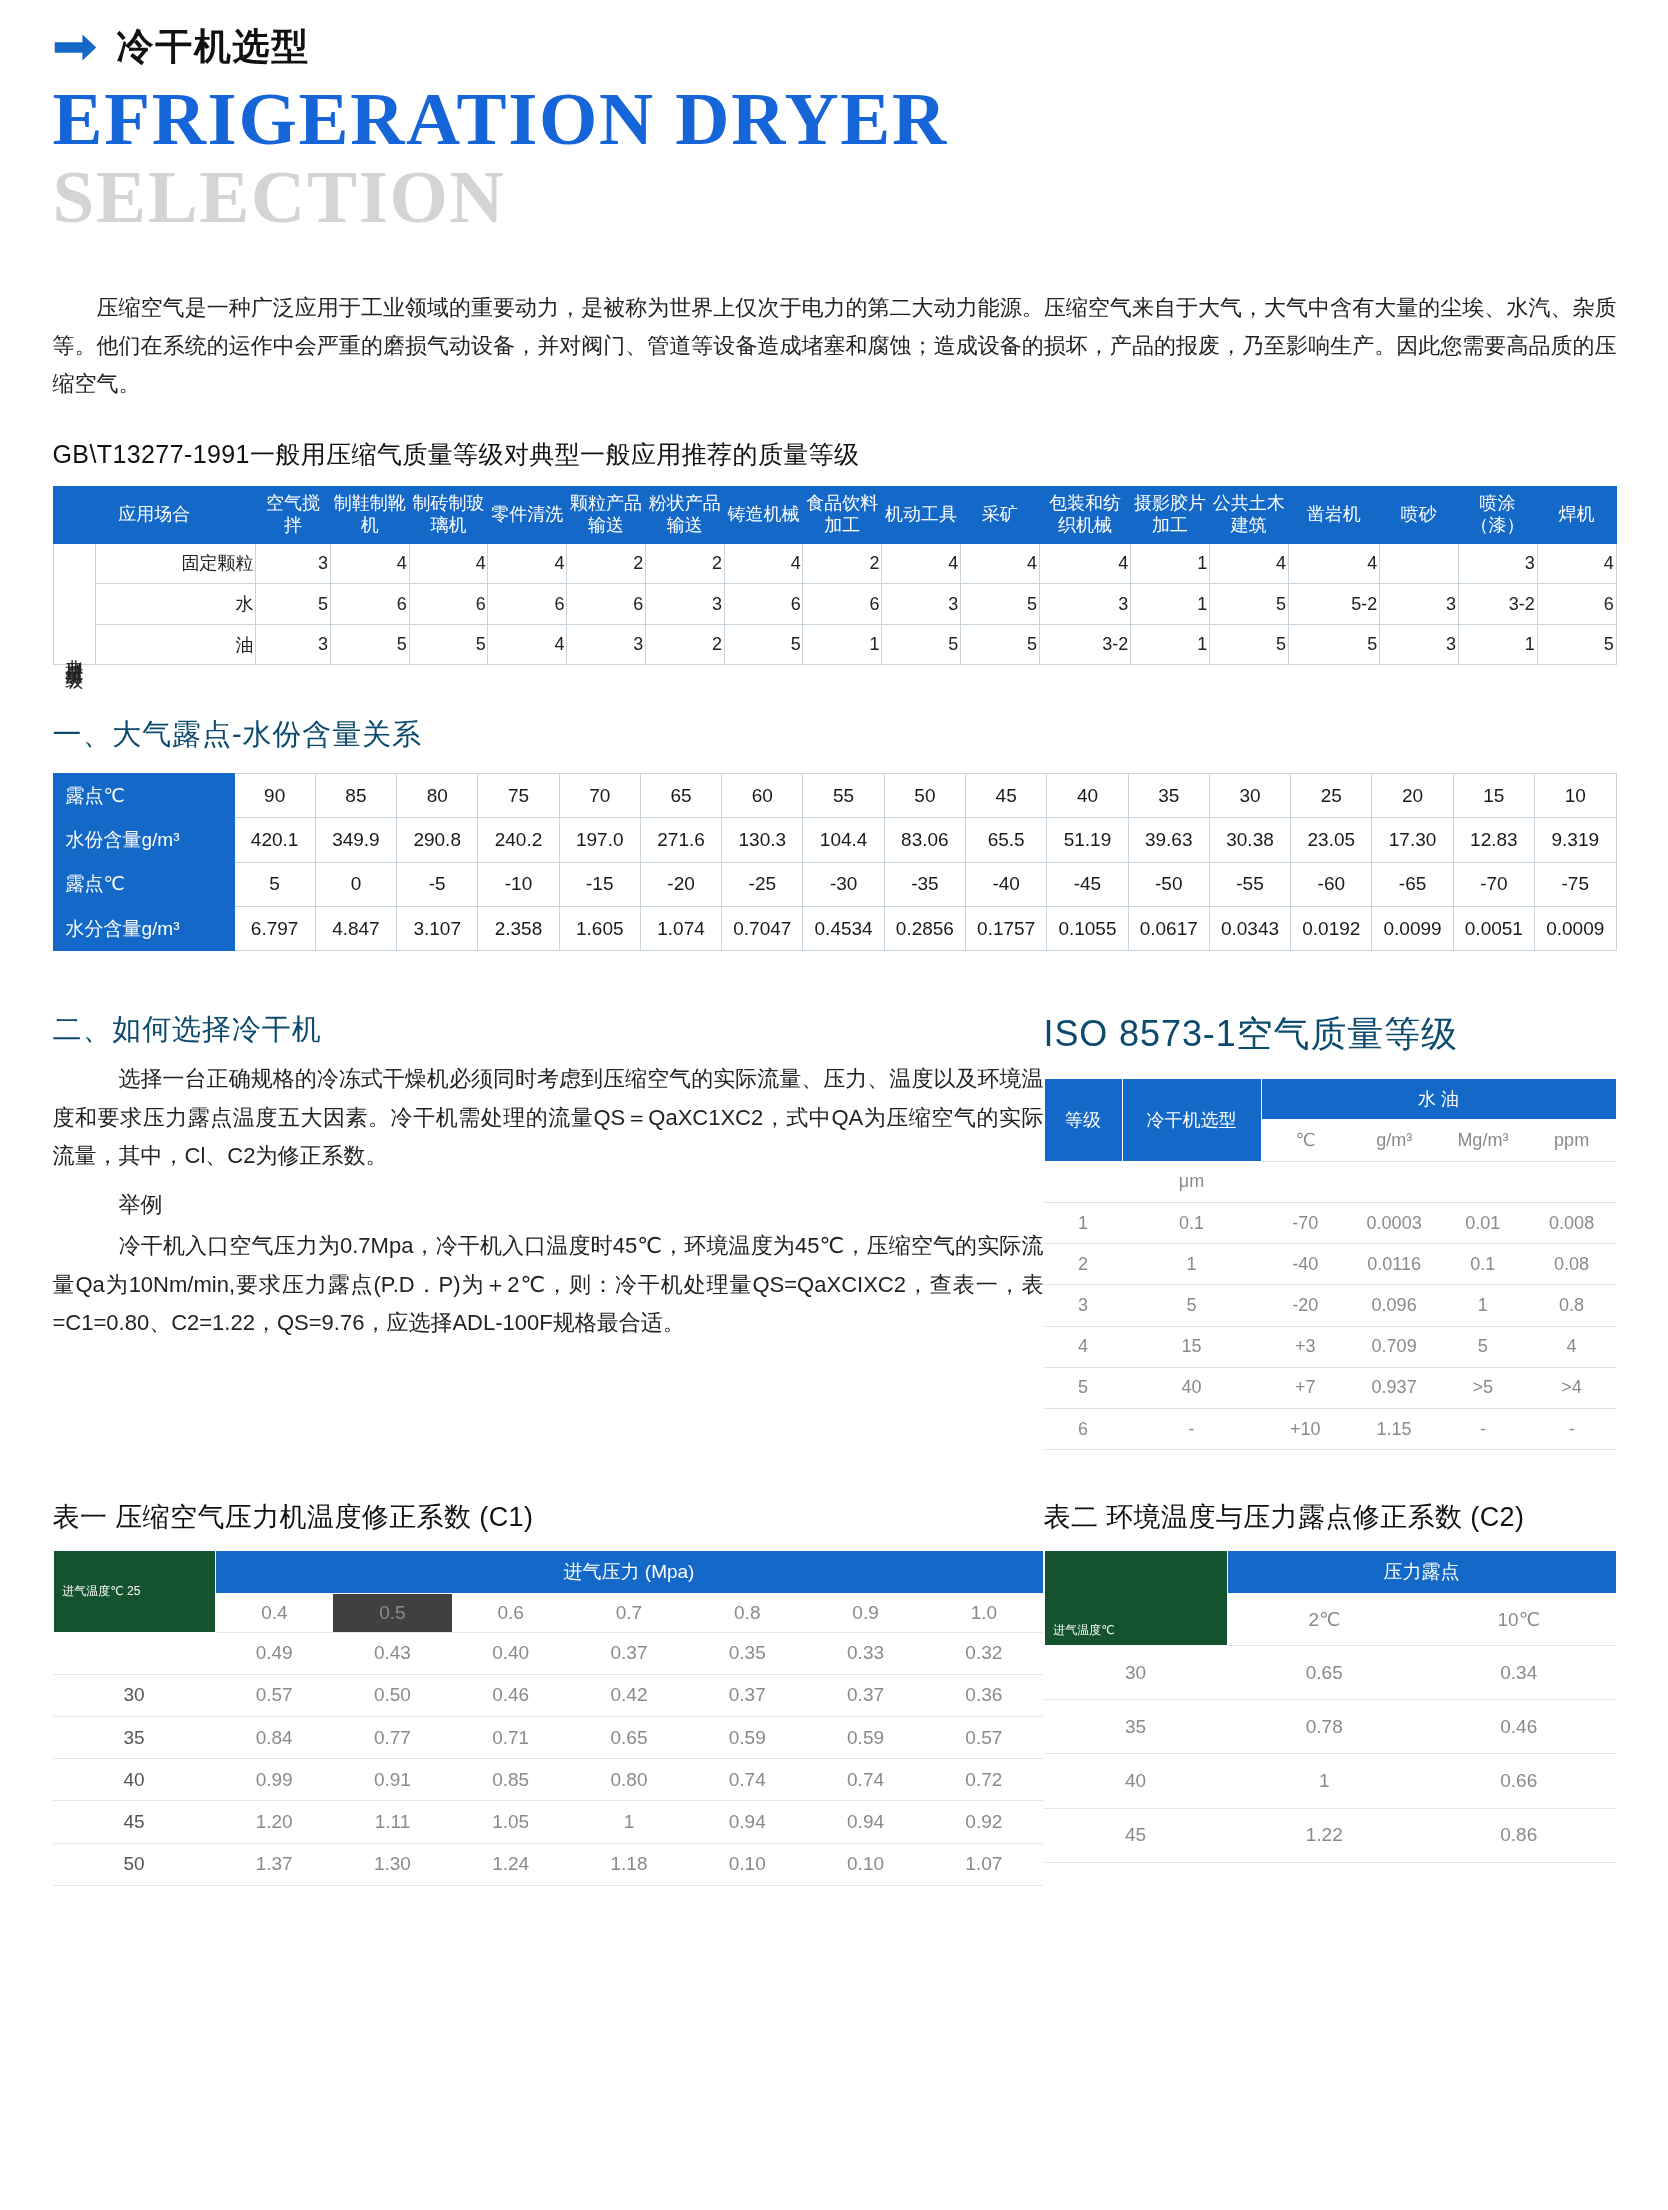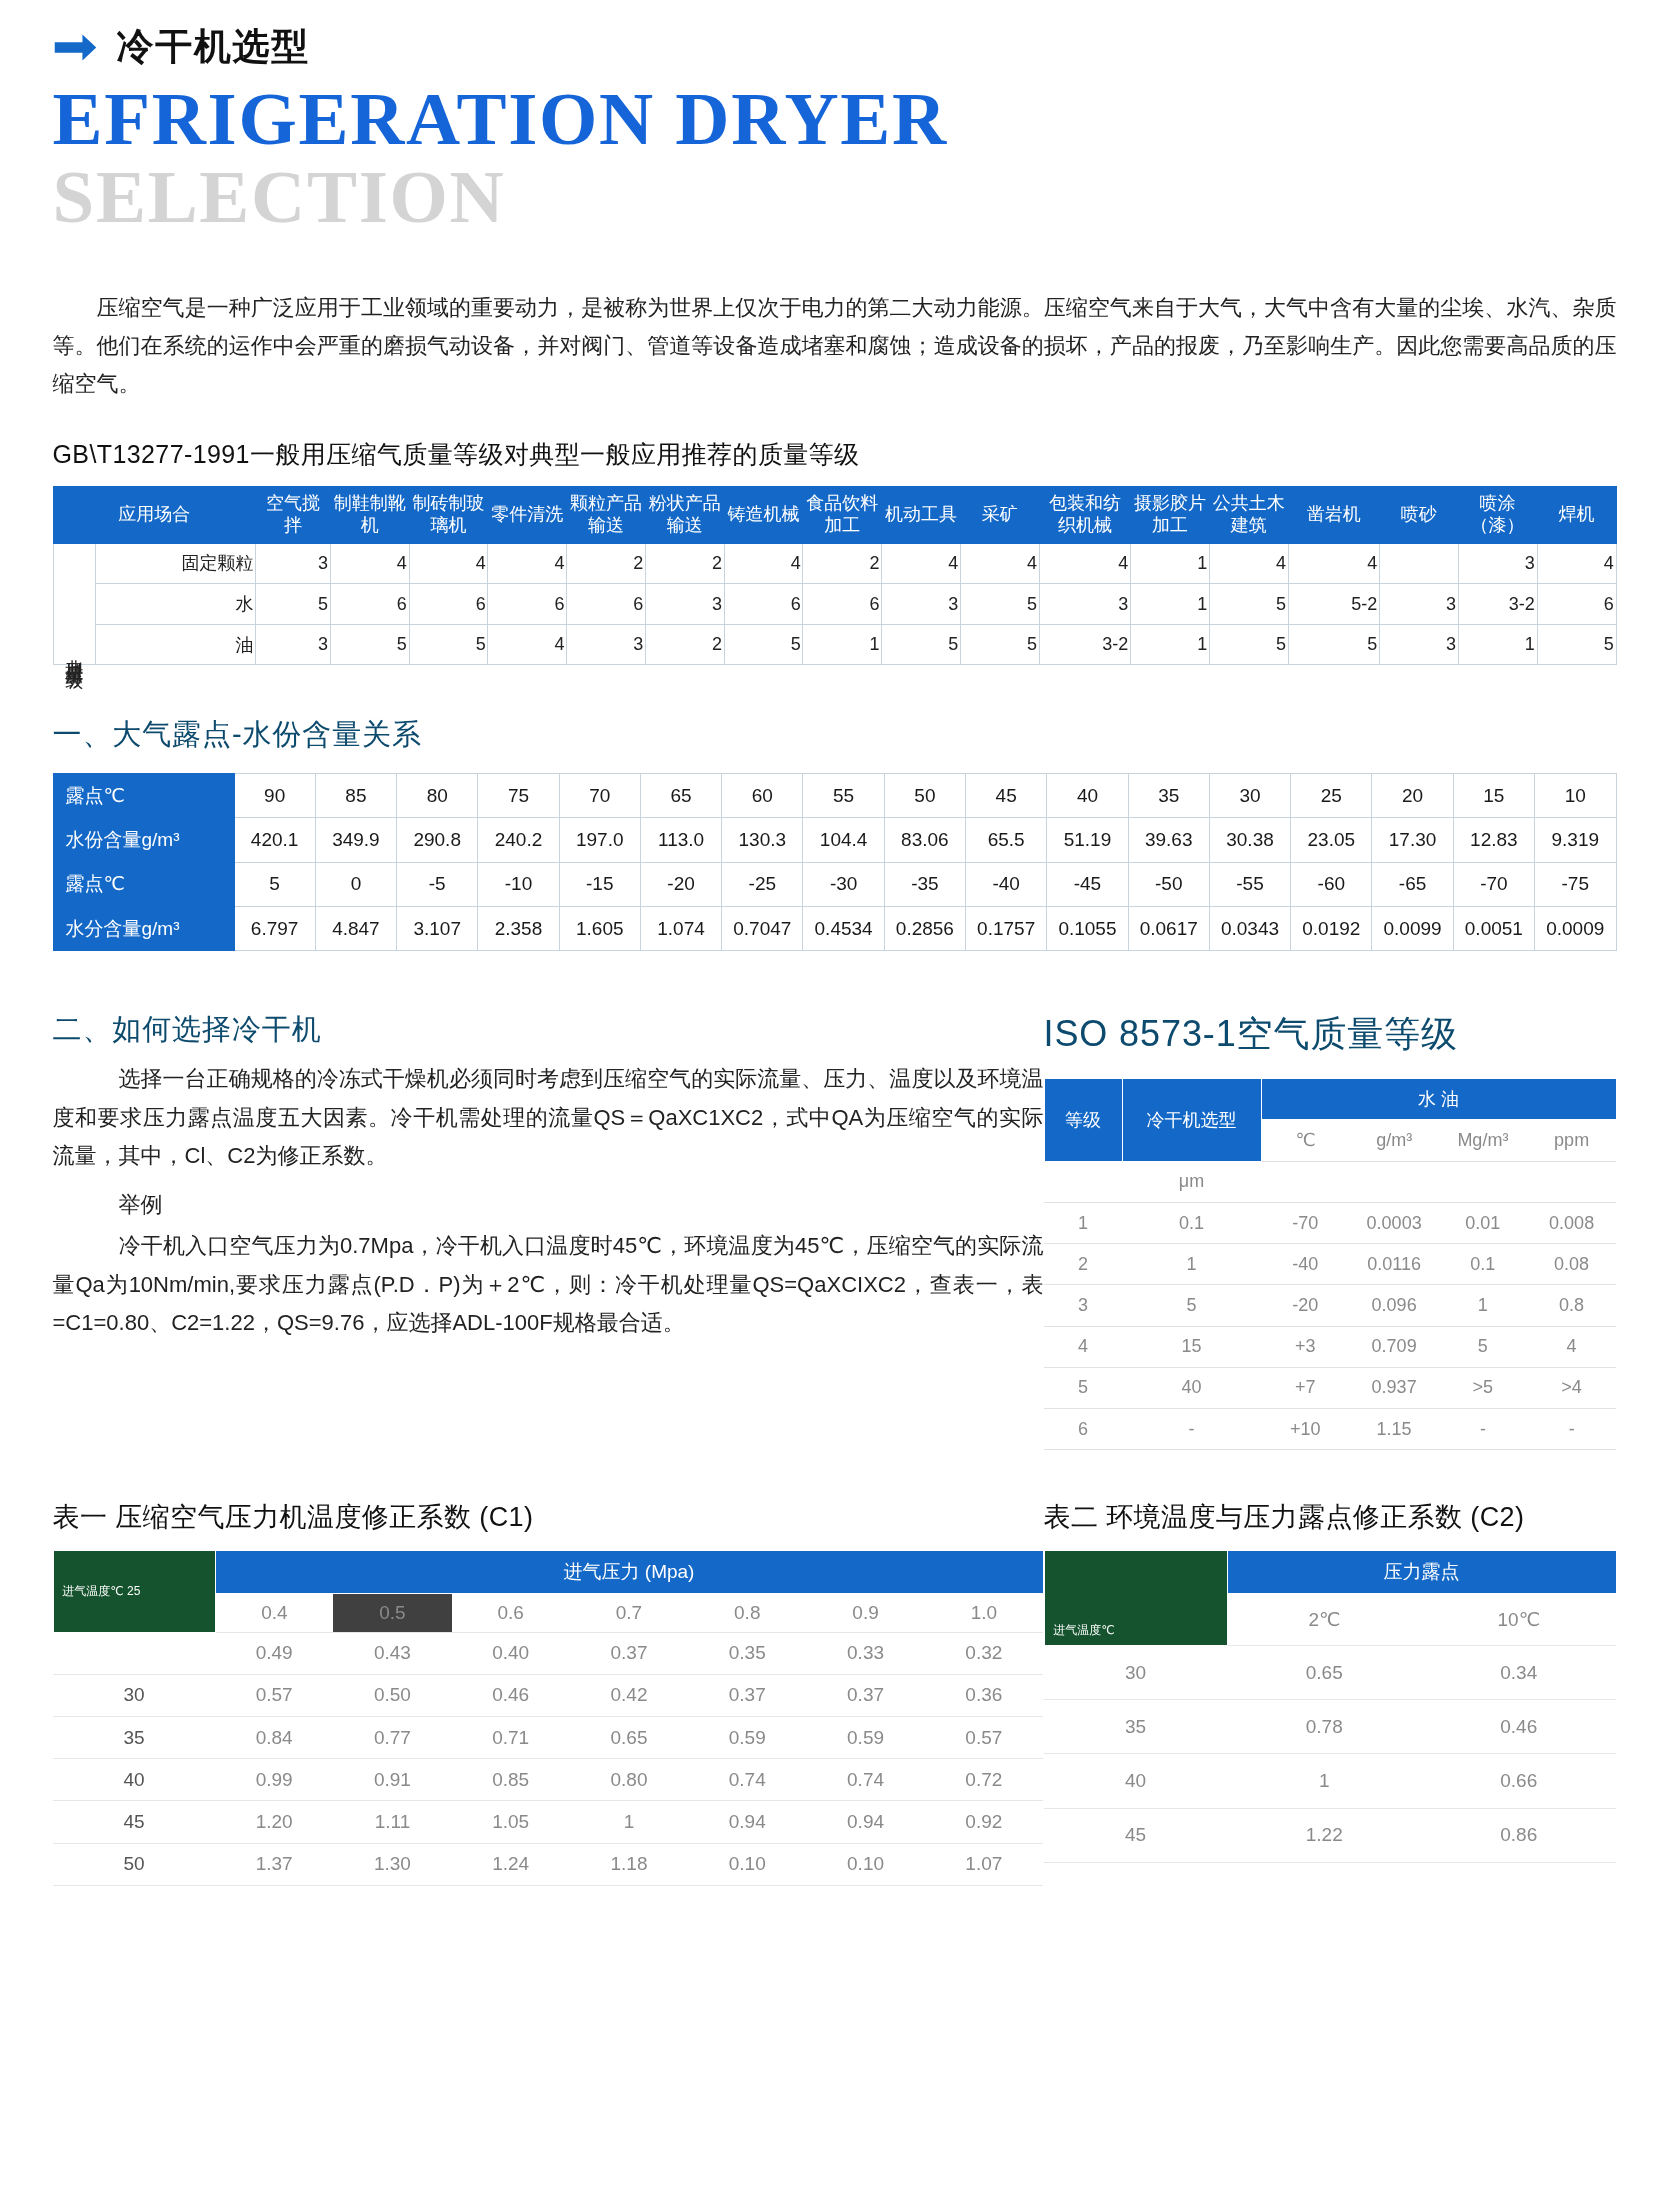--- a/index.html
+++ b/index.html
@@ -255,21 +255,21 @@
         <td>15</td>
         <td>10</td>
       </tr>
       <tr>
         <td class="hd">水份含量g/m³</td>
         <td>420.1</td>
         <td>349.9</td>
         <td>290.8</td>
         <td>240.2</td>
         <td>197.0</td>
-        <td>113.0</td>
+        <td>271.6</td>
         <td>130.3</td>
         <td>104.4</td>
         <td>83.06</td>
         <td>65.5</td>
         <td>51.19</td>
         <td>39.63</td>
         <td>30.38</td>
         <td>23.05</td>
         <td>17.30</td>
         <td>12.83</td>

